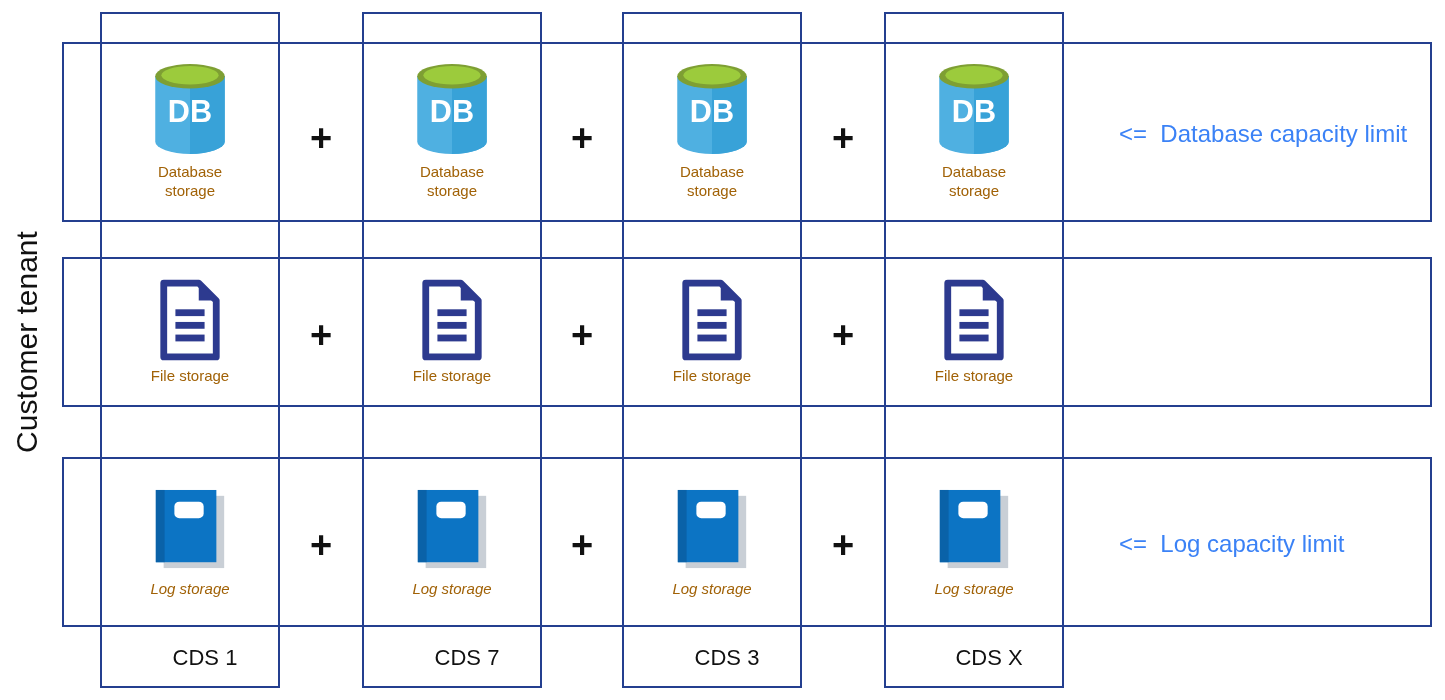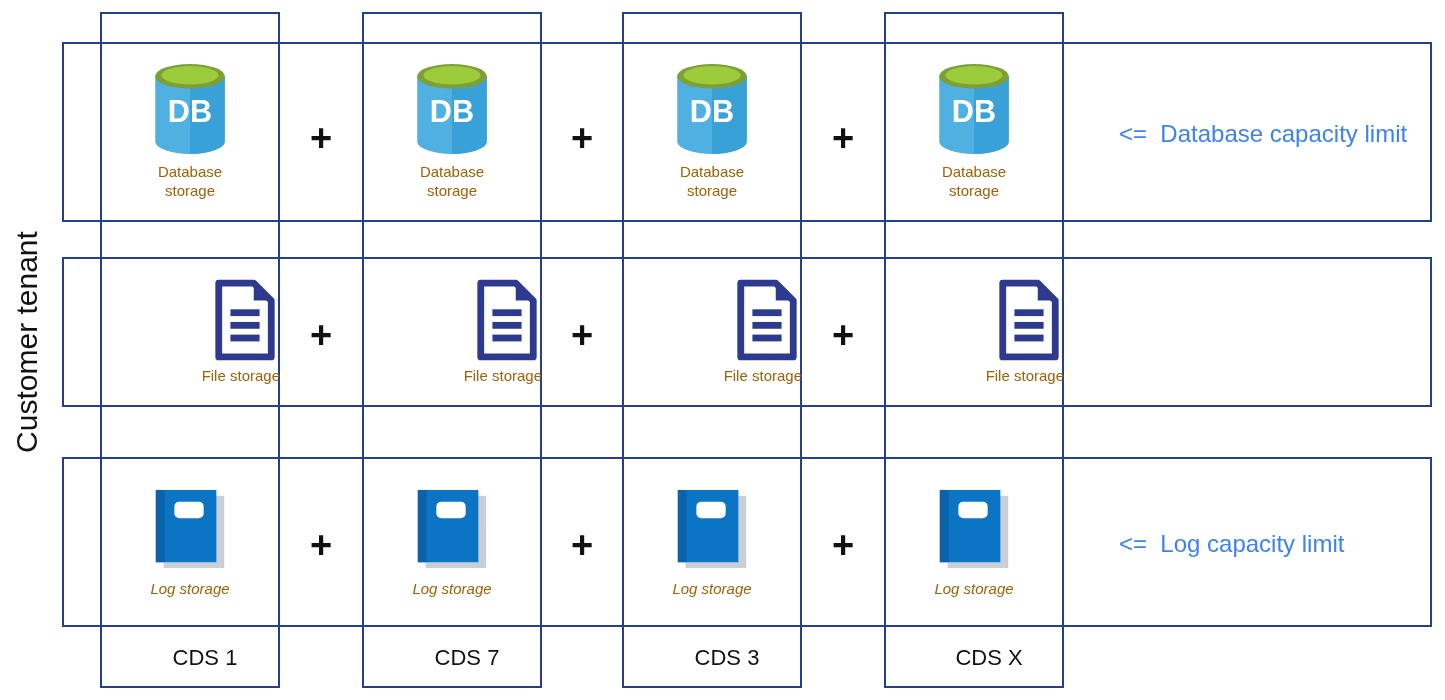--- a/index.html
+++ b/index.html
@@ -44,21 +44,21 @@
   .cell {
     position: absolute;
     width: 180px;
     display: flex;
     flex-direction: column;
     align-items: center;
     justify-content: center;
     gap: 6px;
   }
   .cell.r1 { top: 44px;  height: 176px; }
-  .cell.r2 { top: 259px; height: 146px; align-items: flex-end; }
+  .cell.r2 { top: 259px; height: 146px; }
   .cell.r3 { top: 459px; height: 166px; font-style: italic; }
 
   .storage-label {
     font-size: 15px;
     line-height: 1.25;
     text-align: center;
     color: #a16207;
   }
   .cell.r1 .storage-label { max-width: 92px; }
 

